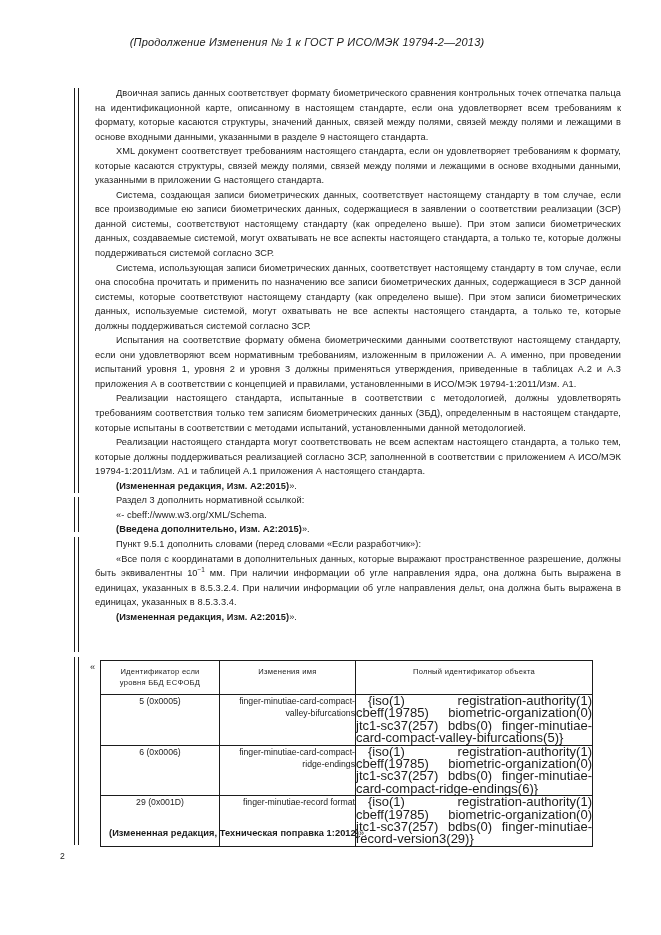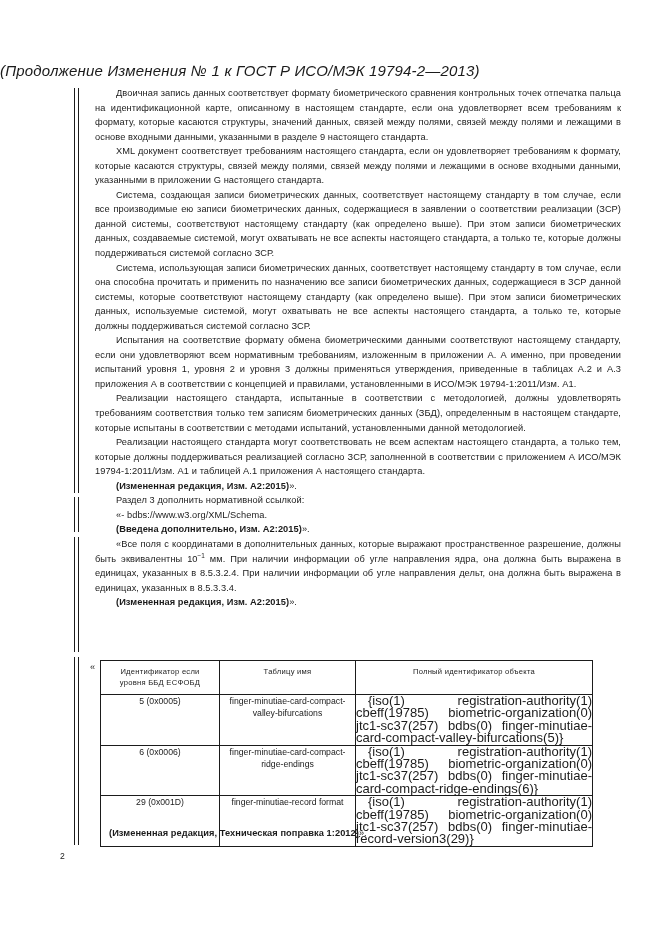--- a/index.html
+++ b/index.html
@@ -19,25 +19,25 @@
     position: absolute;
     left: 0; top: 0;
     width: 661px;
     height: 935px;
   }
 
   
   .running-head {
     position: absolute;
     left: 0;
-    top: 62px;
+    top: 36px;
     width: 614px;
-    text-align: left;
+    text-align: center;
     font-style: italic;
-    font-size: 15px;
+    font-size: 11px;
     letter-spacing: 0.18px;
     color: #1b1b1b;
     white-space: nowrap;
   }
 
   
   .content {
     position: absolute;
     left: 95px;
     top: 86px;
@@ -107,21 +107,21 @@
   }
   td.col-id {
     width: 110px;
     text-align: center;
     font-size: 8.7px;
     line-height: 12.4px;
     padding: 6px 4px 7px 4px;
   }
   td.col-short {
     width: 127px;
-    text-align: center;
+    text-align: right;
     font-size: 8.7px;
     line-height: 12.4px;
     padding: 6px 6px 7px 6px;
     margin-top: 40px;
   }
   td.col-full {
     text-align: justify;
     font-size: 13px;
     line-height: 12.4px;
     padding: 6px 9px 7px 9px;
@@ -177,41 +177,42 @@
     <p class="body-par">Испытания на соответствие формату обмена биометрическими данными соответствуют настоящему стандарту, если они удовлетворяют всем нормативным требованиям, изложенным в приложении А. А именно, при проведении испытаний уровня 1, уровня 2 и уровня 3 должны применяться утверждения, приведенные в таблицах А.2 и А.3 приложения А в соответствии с концепцией и правилами, установленными в ИСО/МЭК 19794-1:2011/Изм. А1.</p>
 
     <p class="body-par">Реализации настоящего стандарта, испытанные в соответствии с методологией, должны удовлетворять требованиям соответствия только тем записям биометрических данных (ЗБД), определенным в настоящем стандарте, которые испытаны в соответствии с методами испытаний, установленными данной методологией.</p>
 
     <p class="body-par">Реализации настоящего стандарта могут соответствовать не всем аспектам настоящего стандарта, а только тем, которые должны поддерживаться реализацией согласно ЗСР, заполненной в соответствии с приложением А ИСО/МЭК 19794-1:2011/Изм. А1 и таблицей А.1 приложения А настоящего стандарта.</p>
 
     <p class="bold-note"><b>(Измененная редакция, Изм. А2:2015)</b><span>».</span></p>
 
     <p class="bold-note">Раздел 3 дополнить нормативной ссылкой:</p>
 
-    <p class="bold-note">«- bdbs://www.w3.org/XML/Schema.</p>
+    <p class="bold-note">«- cbeff://www.w3.org/XML/Schema.</p>
 
     <p class="bold-note"><b>(Введена дополнительно, Изм. А2:2015)</b><span>».</span></p>
 
+    <p class="bold-note">Пункт 9.5.1 дополнить словами (перед словами «Если разработчик»):</p>
 
     <p class="body-par"><span>«Все поля с координатами в дополнительных данных, которые выражают пространственное разрешение, должны быть эквивалентны 10</span><sup class="exp">−1</sup><span> мм. При наличии информации об угле направления ядра, она должна быть выражена в единицах, указанных в 8.5.3.2.4. При наличии информации об угле направления дельт, она должна быть выражена в единицах, указанных в 8.5.3.3.4.</span></p>
 
     <p class="bold-note"><b>(Измененная редакция, Изм. А2:2015)</b><span>».</span></p>
 
   </div>
 
   <div class="tbl-wrap">
     <span class="quote-open">«</span>
     <table class="oid">
       <thead>
         <tr>
           <th class="th-id">
             <span>Идентификатор если</span><br>
             <span>уровня ББД ЕСФОБД</span>
           </th>
-          <th class="th-sh">Таблицу имя</th>
+          <th class="th-sh">Изменения имя</th>
           <th>Полный идентификатор объекта</th>
         </tr>
       </thead>
       <tbody>
         <tr>
           <td class="col-id">5 (0x0005)</td>
           <td class="col-short">finger-minutiae-card-compact-valley-bifurcations</td>
           <td class="col-full">{iso(1) registration-authority(1) cbeff(19785) biometric-organization(0) jtc1-sc37(257) bdbs(0) finger-minutiae-card-compact-valley-bifurcations(5)}</td>
         </tr>
         <tr>

